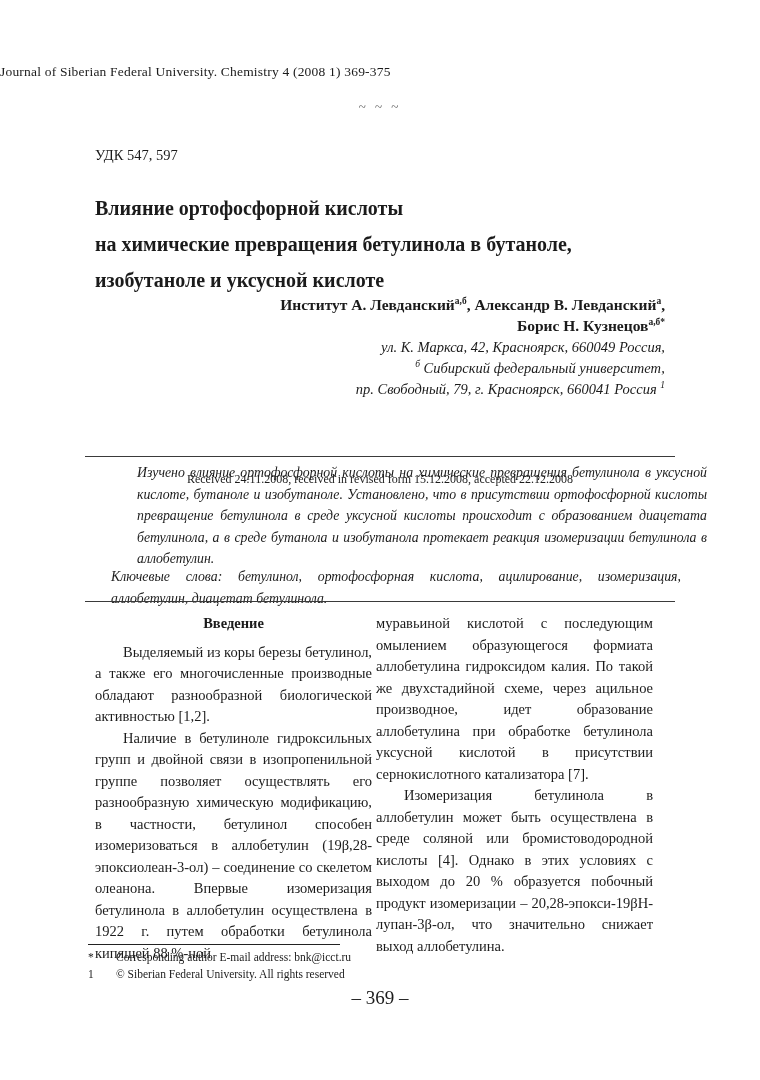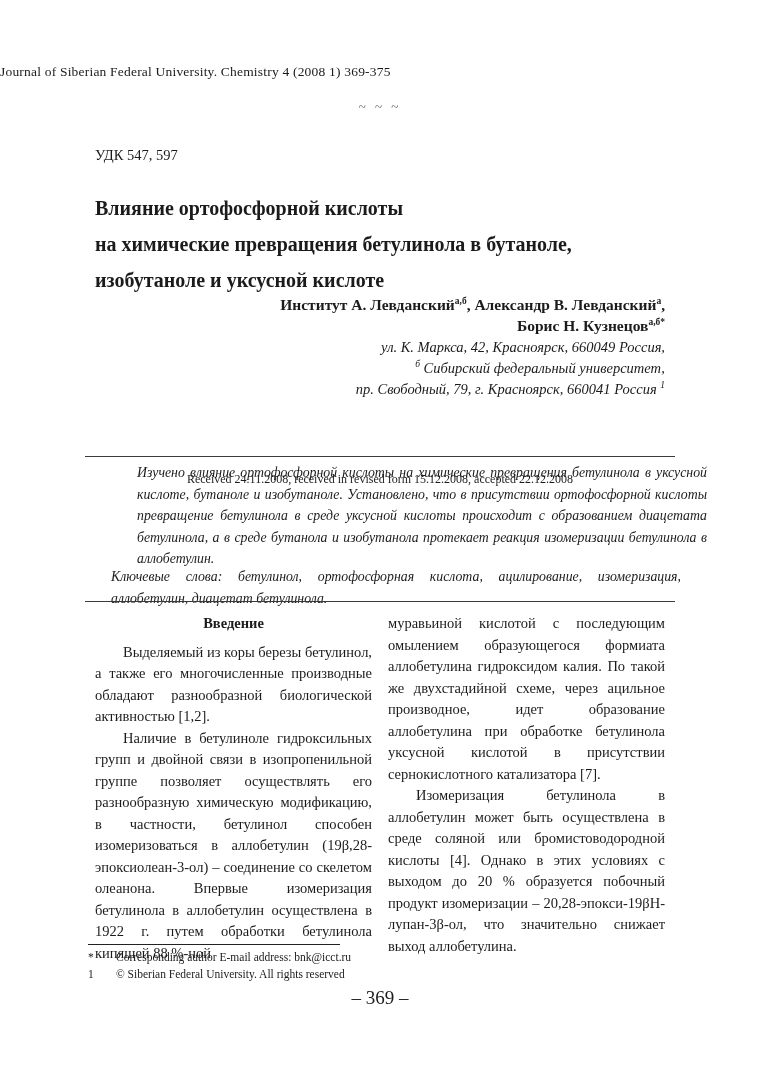--- a/index.html
+++ b/index.html
@@ -118,21 +118,21 @@
     left: 85px;
     width: 590px;
     border-top: 1.5px solid #3a3a3a;
   }
   .body-columns {
     position: absolute;
     top: 613px;
     left: 95px;
     width: 570px;
     display: flex;
-    gap: 16px;
+    gap: 4px;
   }
   .col {
     width: 277px;
     font-size: 14.5px;
     line-height: 21.5px;
     text-align: justify;
   }
   .intro-heading {
     text-align: center;
     font-weight: bold;

